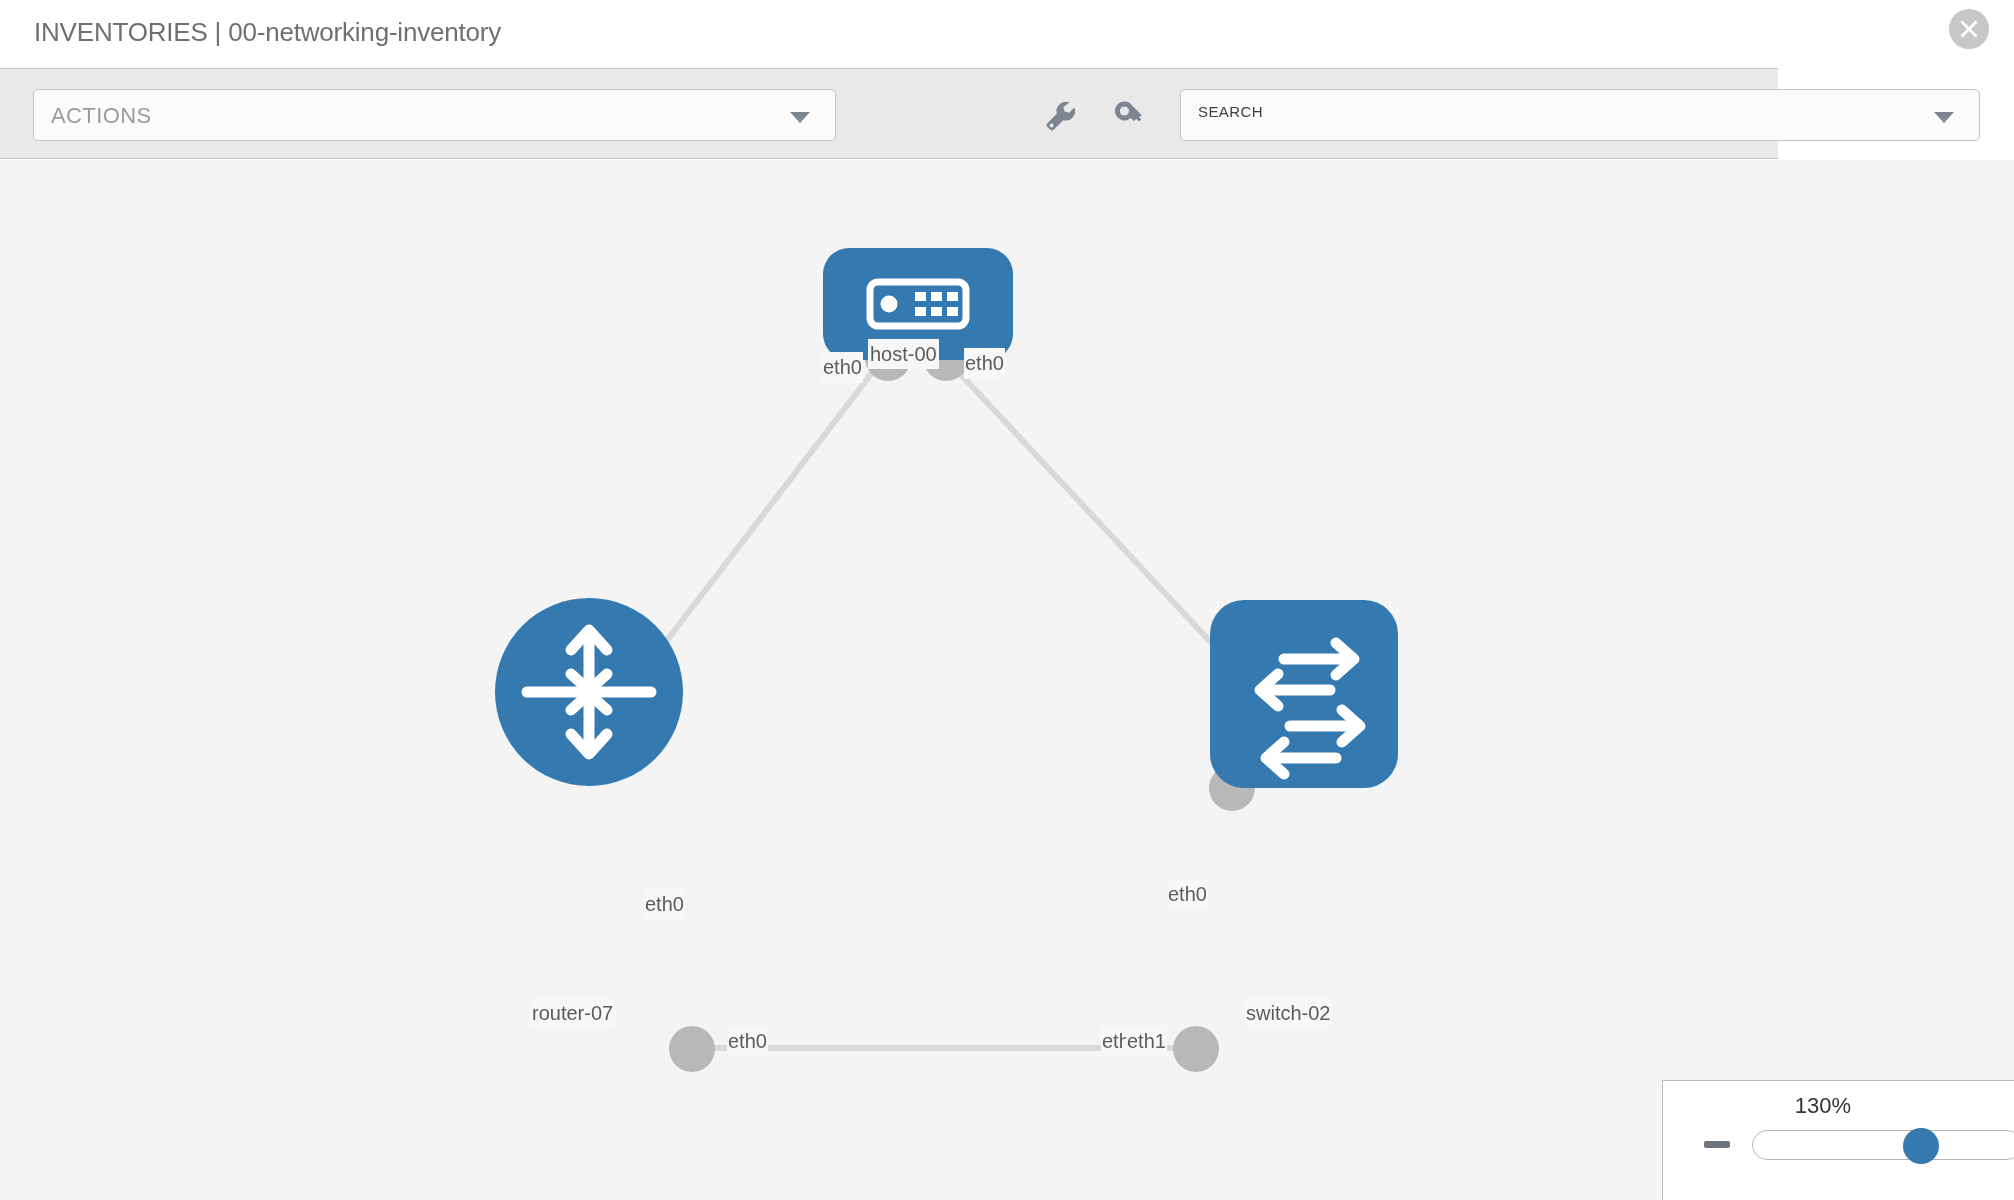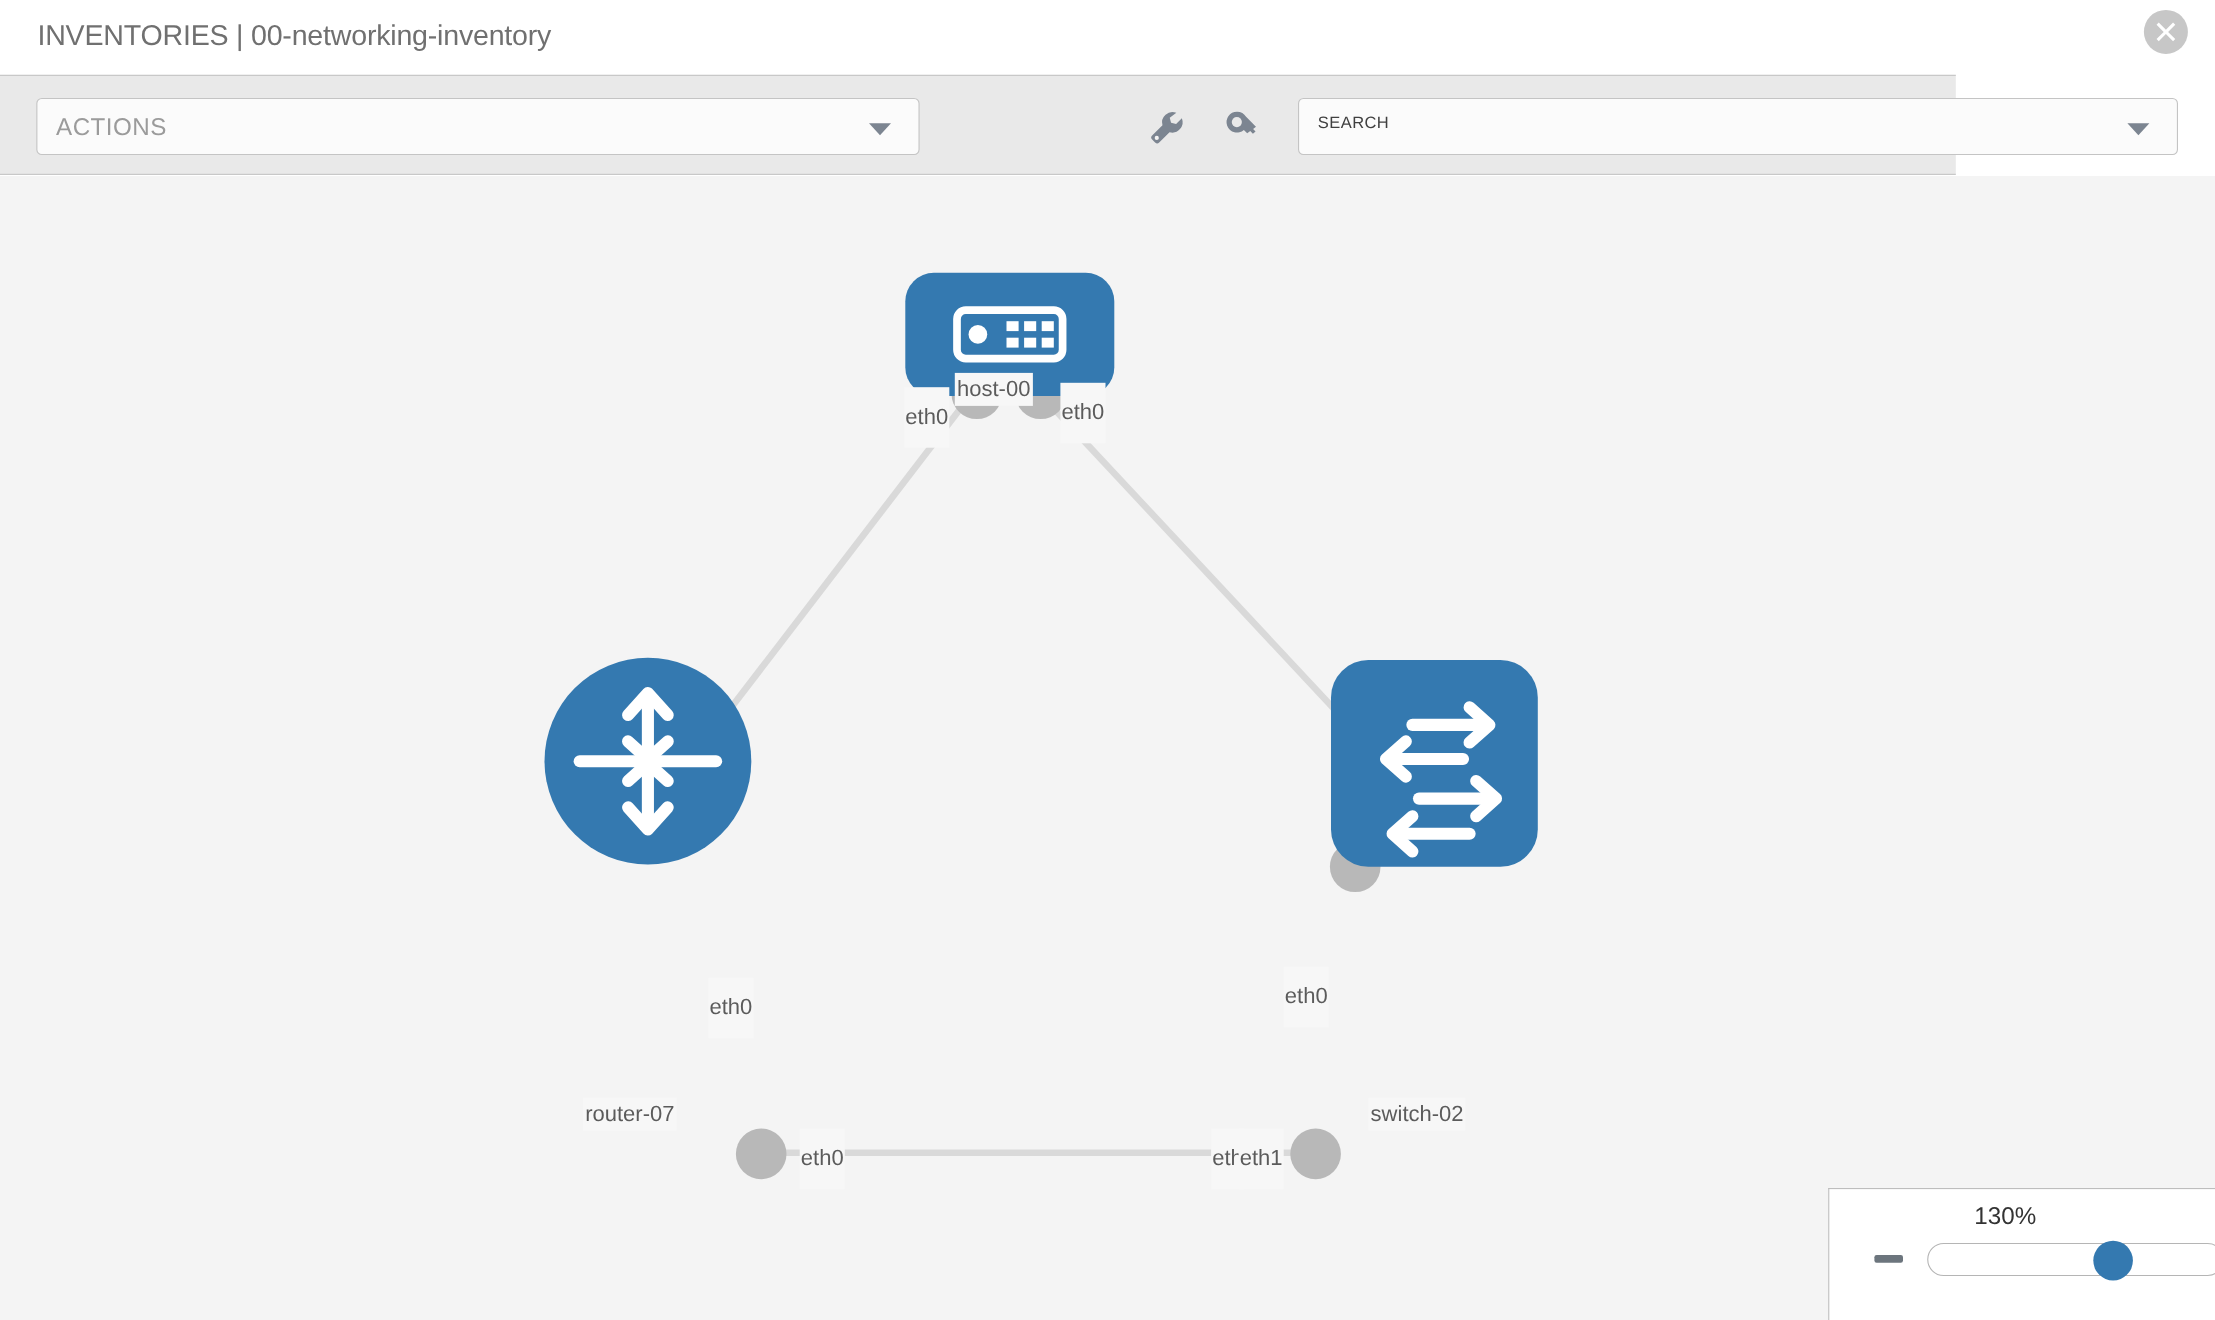--- a/index.html
+++ b/index.html
@@ -125,21 +125,21 @@
     white-space: nowrap;
     padding: 0 2px;
     line-height: 30px;
   }
   .iface-label {
     position: absolute;
     background: #f7f7f7;
     color: #5b5b5b;
     font-size: 20px;
     white-space: nowrap;
-    padding: 16px 1px;
+    padding: 4px 1px;
     line-height: 23px;
   }
 
   
   .zoom-panel {
     position: absolute;
     left: 1622px; top: 1080px;
     width: 392px; height: 120px;
     background: #ffffff;
     border: 1px solid #bdbdbd;

